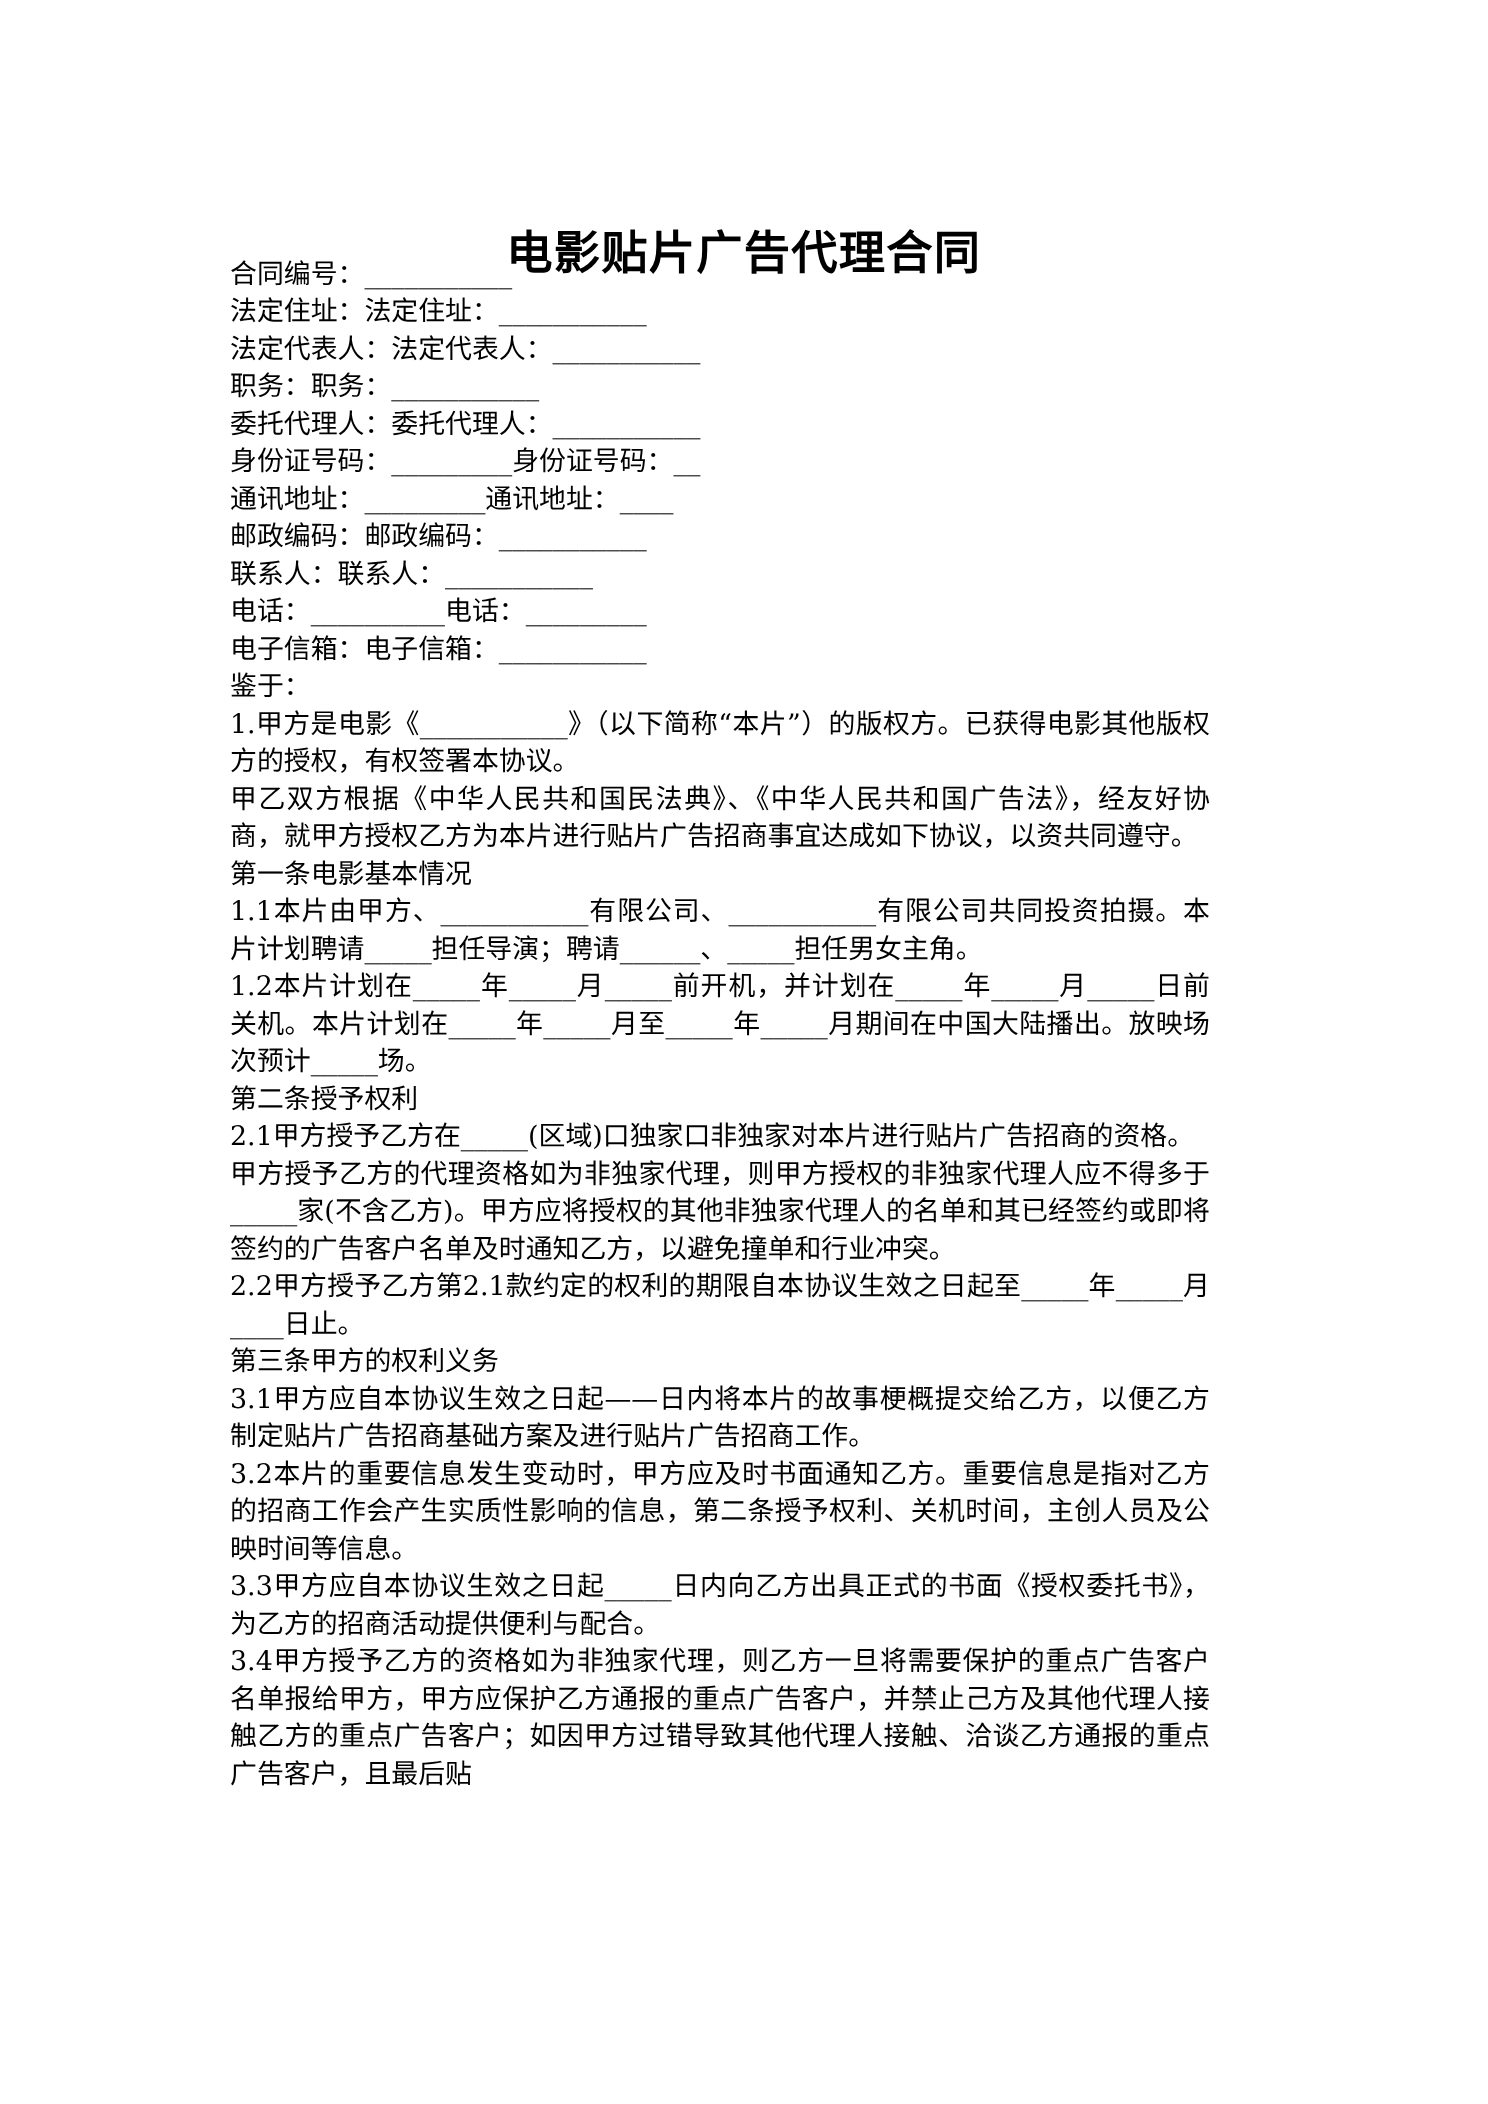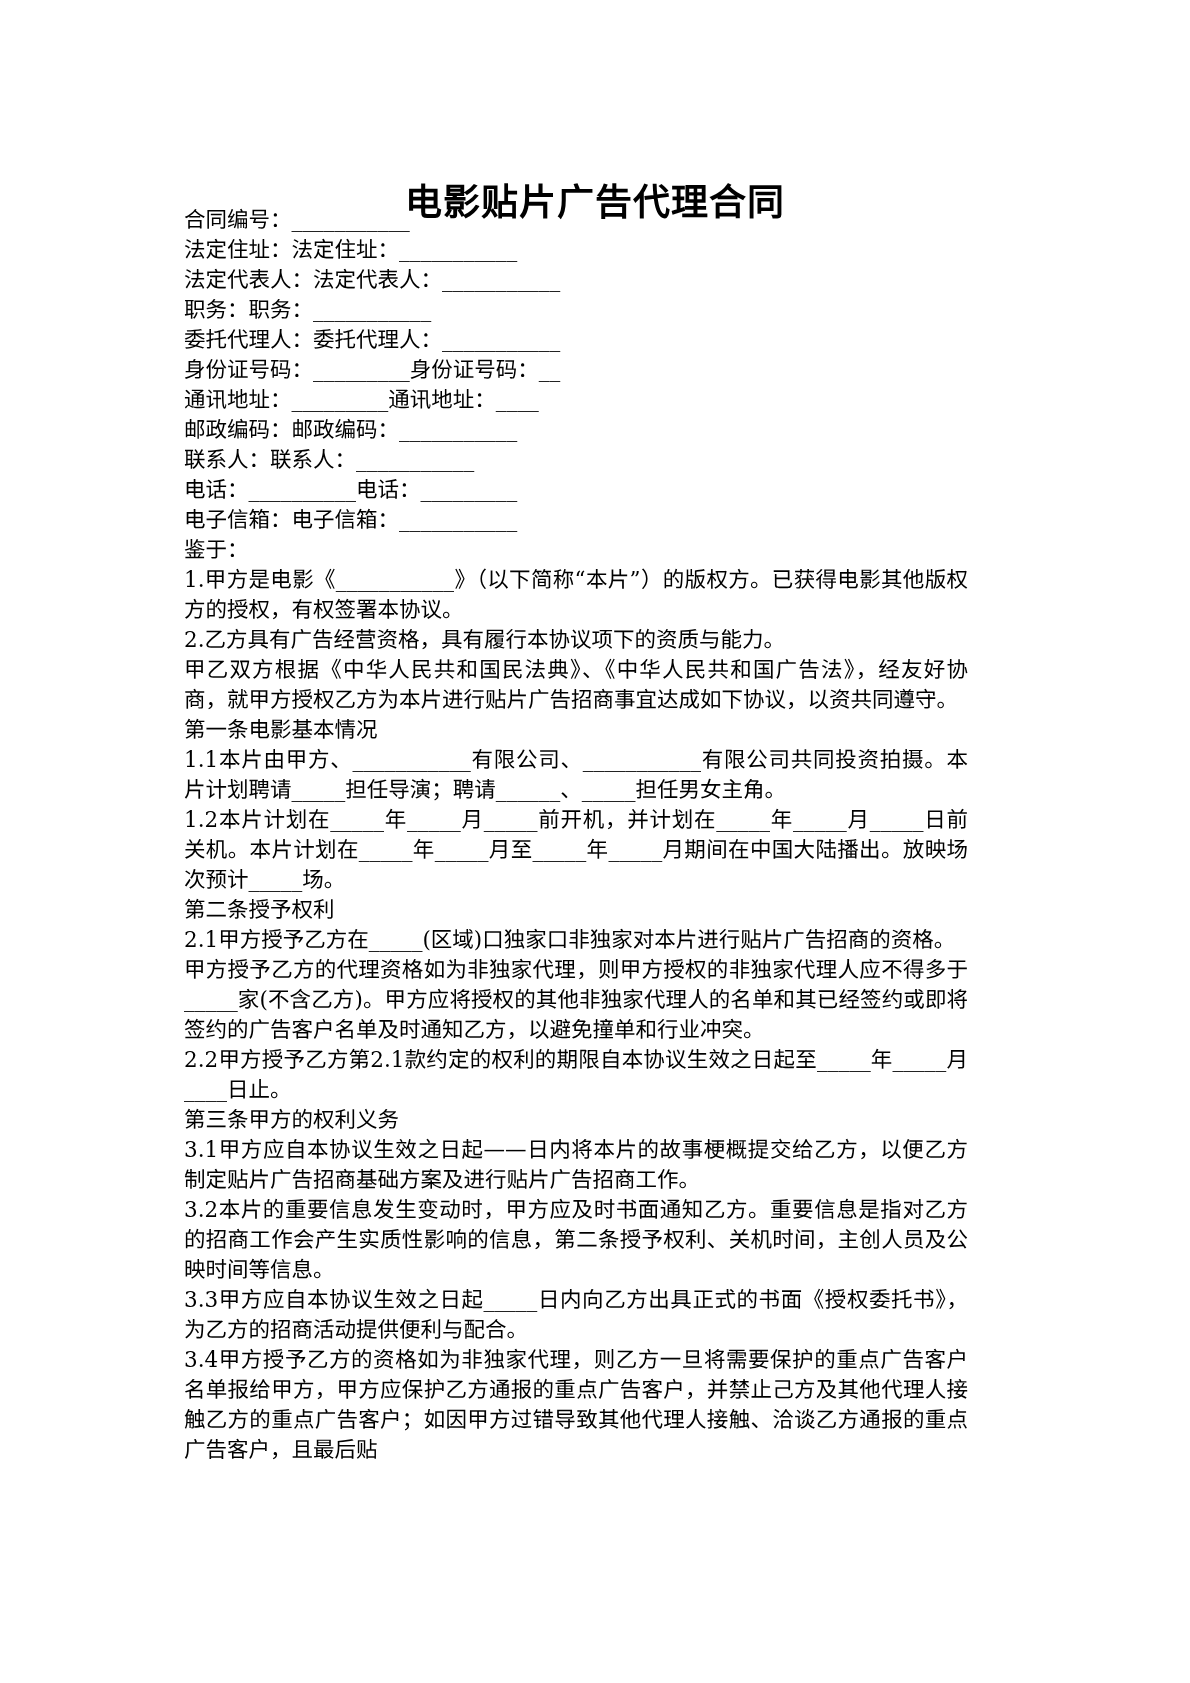--- a/index.html
+++ b/index.html
@@ -67,21 +67,20 @@
       <p class="line">通讯地址：_________通讯地址：____</p>
       <p class="line">邮政编码：邮政编码：___________</p>
       <p class="line">联系人：联系人：___________</p>
       <p class="line">电话：__________电话：_________</p>
       <p class="line">电子信箱：电子信箱：___________</p>
     </div>
 
     <div>
       <p class="line">鉴于：</p>
       <p class="line">1.甲方是电影《___________》（以下简称“本片”）的版权方。已获得电影其他版权方的授权，有权签署本协议。</p>
-      <p class="line">2.乙方具有广告经营资格，具有履行本协议项下的资质与能力。</p>
       <p class="line">甲乙双方根据《中华人民共和国民法典》、《中华人民共和国广告法》，经友好协商，就甲方授权乙方为本片进行贴片广告招商事宜达成如下协议，以资共同遵守。</p>
     </div>
 
     <div>
       <p class="line">第一条电影基本情况</p>
       <p class="line">1.1本片由甲方、___________有限公司、___________有限公司共同投资拍摄。本片计划聘请_____担任导演；聘请______、_____担任男女主角。</p>
       <p class="line">1.2本片计划在_____年_____月_____前开机，并计划在_____年_____月_____日前关机。本片计划在_____年_____月至_____年_____月期间在中国大陆播出。放映场次预计_____场。</p>
     </div>
 
     <div>

